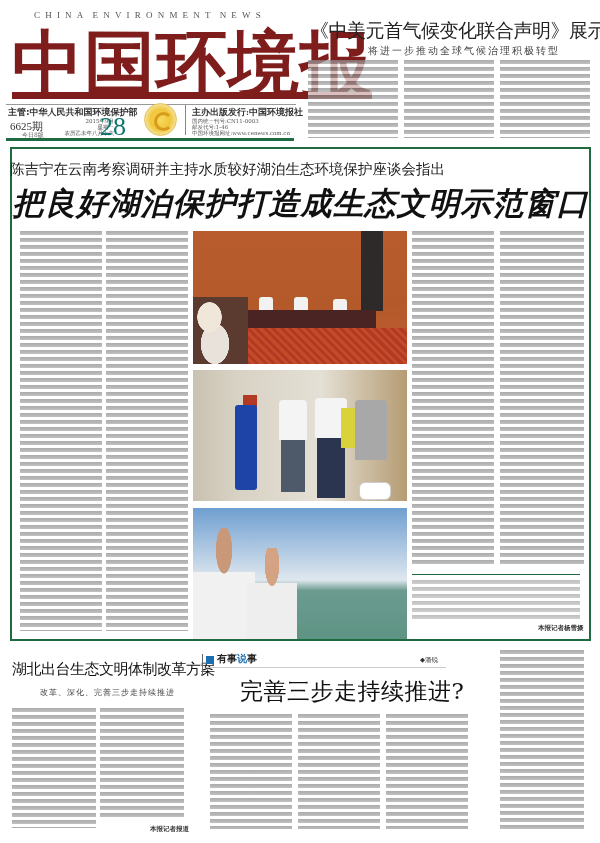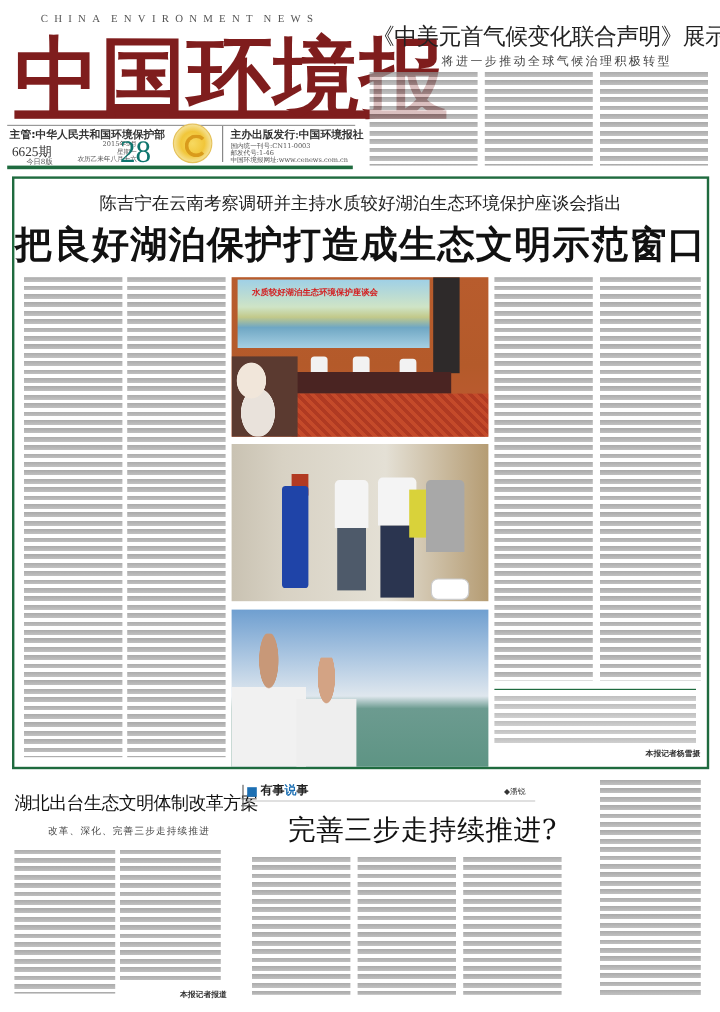--- a/index.html
+++ b/index.html
@@ -27,22 +27,22 @@
   
   .tr-head { left: 310px; top: 18px; width: 286px; font-size: 19px; color: #222; white-space: nowrap; letter-spacing: -0.5px; }
   .tr-sub { left: 368px; top: 44px; font-size: 10px; color: #444; letter-spacing: 2px; white-space: nowrap; }
 
   
   .txt { background-image: repeating-linear-gradient(to bottom, #8b8b8b 0px, #a8a8a8 4px, #fff 4px, #fff 7px); opacity: .72; }
   .txt.light { opacity: .55; }
 
   
   .lead-box { left: 10px; top: 147px; width: 581px; height: 494px; border: 2px solid #1f6b3f; }
-  .kicker { left: 10px; top: 160px; width: 581px; text-align: center; font-size: 14.5px; color: #222; white-space: nowrap; }
-  .headline { left: 10px; top: 183px; width: 581px; text-align: center; font-family: "DejaVu Sans", sans-serif; font-weight: bold; font-size: 31px; color: #111; white-space: nowrap; letter-spacing: 1px; }
+  .kicker { left: 10px; top: 160px; width: 581px; font-size: 14.5px; color: #222; white-space: nowrap; }
+  .headline { left: 10px; top: 183px; width: 581px; text-align: center; font-family: "DejaVu Sans", sans-serif; font-weight: bold; font-size: 31px; color: #111; white-space: nowrap; letter-spacing: 1px; font-style: italic; }
 
   .photo { overflow: hidden; }
   .photo1 { left: 193px; top: 231px; width: 214px; height: 133px; background: linear-gradient(to bottom, #b85c2d 0%, #b45a2a 55%, #c05a34 100%); }
   .p1-screen { left: 5px; top: 2px; width: 160px; height: 57px; background: linear-gradient(to bottom, #9fd0e6 0%, #cfe4c6 40%, #c2c98a 55%, #6fa7c4 70%, #a6cfe2 100%); }
   .p1-screen-title { left: 12px; top: 6px; font-size: 7px; color: #d32020; white-space: nowrap; font-family:"DejaVu Sans",sans-serif; font-weight:bold; }
   .p1-dark { left: 168px; top: 0; width: 22px; height: 80px; background: #2e2a2a; }
   .p1-table { left: 48px; top: 79px; width: 135px; height: 18px; background: #4a2422; }
   .p1-floor { left: 50px; top: 97px; width: 164px; height: 36px; background: repeating-linear-gradient(45deg,#c44a2a 0 3px,#b03a22 3px 6px); }
   .p1-people { left: 0; top: 66px; width: 55px; height: 67px; background: radial-gradient(ellipse at 30% 30%, #f1e6da 0 22%, transparent 23%), radial-gradient(ellipse at 40% 70%, #e9e2db 0 30%, transparent 31%), #5b3a30; }
   .p1-person { width: 14px; height: 14px; background: #f2f2f2; border-radius: 3px 3px 0 0; }
@@ -107,23 +107,20 @@
 <div class="abs lead-box"></div>
 <div class="abs kicker">陈吉宁在云南考察调研并主持水质较好湖泊生态环境保护座谈会指出</div>
 <div class="abs headline">把良好湖泊保护打造成生态文明示范窗口</div>
 
 <div class="abs txt" style="left:20px;top:231px;width:82px;height:400px"></div>
 <div class="abs txt" style="left:106px;top:231px;width:82px;height:400px"></div>
 <div class="abs txt" style="left:412px;top:231px;width:82px;height:336px"></div>
 <div class="abs txt" style="left:500px;top:231px;width:84px;height:336px"></div>
 
 <div class="abs photo photo1">
-  <div class="abs p1-screen">
-    <div class="abs p1-screen-title">水质较好湖泊生态环境保护座谈会</div>
-  </div>
   <div class="abs p1-dark"></div>
   <div class="abs p1-person" style="left:66px;top:66px"></div>
   <div class="abs p1-person" style="left:101px;top:66px"></div>
   <div class="abs p1-person" style="left:140px;top:68px"></div>
   <div class="abs p1-table"></div>
   <div class="abs p1-floor"></div>
   <div class="abs p1-people"></div>
 </div>
 
 <div class="abs photo photo2">

